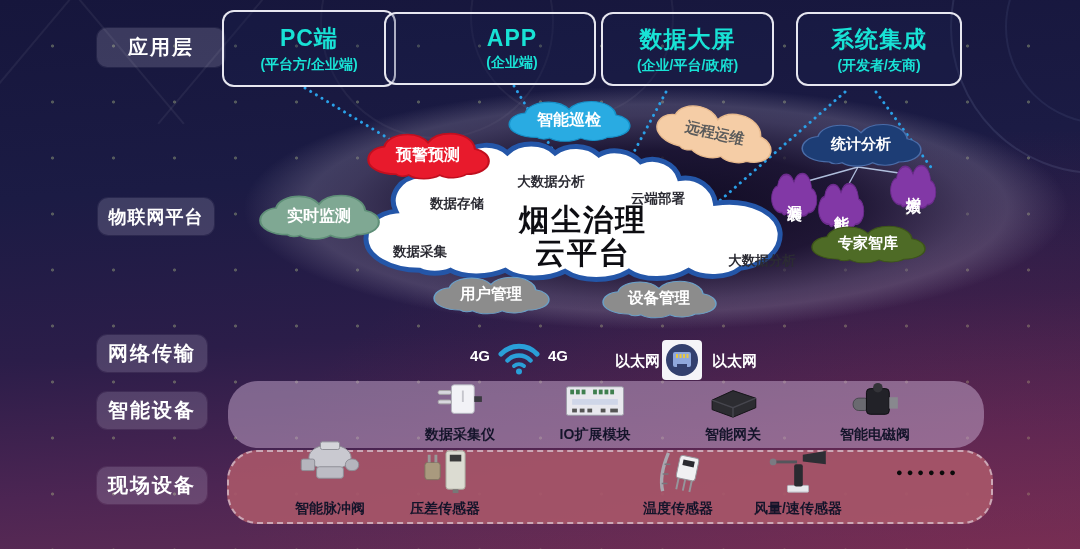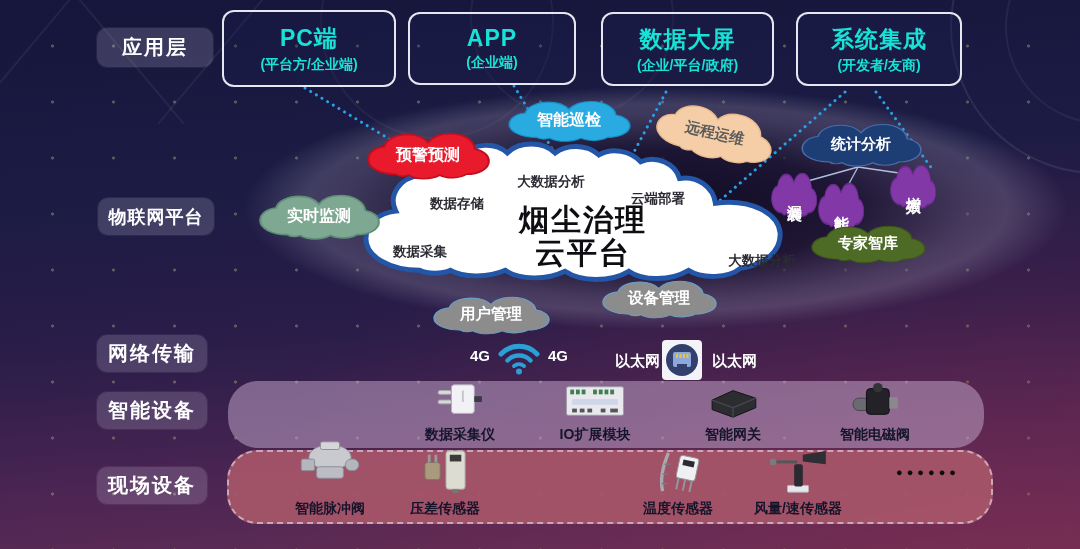--- a/index.html
+++ b/index.html
@@ -32,35 +32,35 @@
   }
 
   .overlay{position:absolute;left:0;top:0;width:1080px;height:549px;}
 
   .pill{
     position:absolute;display:flex;align-items:center;justify-content:center;
     background:rgba(228,224,242,0.18);border-radius:10px;color:#fff;
     font-weight:bold;font-size:20px;letter-spacing:2px;
     box-shadow:0 0 0 1px rgba(255,255,255,0.06);
   }
-  .pill-app{left:97px;top:28px;width:116px;height:39px;}
+  .pill-app{left:97px;top:28px;width:128px;height:39px;}
   .pill-platform{left:98px;top:198px;width:116px;height:37px;font-size:18px;letter-spacing:1px;}
   .pill-network{left:97px;top:335px;width:110px;height:37px;}
   .pill-smart{left:97px;top:392px;width:110px;height:37px;}
   .pill-field{left:97px;top:467px;width:110px;height:37px;}
 
   .appbox{
     position:absolute;display:flex;flex-direction:column;align-items:center;justify-content:center;
     border:2.5px solid rgba(242,242,250,0.95);border-radius:12px;
     background:rgba(25,32,80,0.28);color:#18e2d5;text-align:center;gap:2px;
   }
   .appbox .t{font-size:23px;font-weight:800;letter-spacing:1px;}
   .appbox .s{font-size:14px;font-weight:700;}
   .box0{left:222px;top:10px;width:170px;height:73px;}
-  .box1{left:408px;top:12px;width:164px;height:69px;}
+  .box1{left:384px;top:12px;width:164px;height:69px;padding-left:44px;}
   .box2{left:601px;top:12px;width:169px;height:70px;}
   .box3{left:796px;top:12px;width:162px;height:70px;}
 
   .cloud{position:absolute;}
   .cloud svg{position:absolute;left:0;top:0;width:100%;height:100%;overflow:visible;}
   .cloud span{
     position:absolute;left:0;top:0;right:0;bottom:6px;
     display:flex;align-items:center;justify-content:center;
     color:#fff;font-weight:bold;font-size:15px;white-space:nowrap;
   }
@@ -78,21 +78,21 @@
   .c-remote span{color:#5c5c5c;}
   .c-stats{left:798px;top:123px;width:126px;height:48px;}
   .c-stats use{fill:#1d3d75;stroke:#4a6ca8;stroke-width:1.5;}
   .c-leak{left:770px;top:172px;width:48px;height:50px;}
   .c-energy{left:817px;top:182px;width:48px;height:52px;}
   .c-gain{left:889px;top:164px;width:48px;height:50px;}
   .c-leak use,.c-energy use,.c-gain use{fill:#8238a6;stroke:#6b2b8c;stroke-width:2;}
   .cloud-v span{writing-mode:vertical-rl;letter-spacing:2px;bottom:4px;}
   .c-expert{left:808px;top:225px;width:120px;height:42px;}
   .c-expert use{fill:#4e6b26;stroke:#3d5519;stroke-width:1.5;}
-  .c-user{left:430px;top:296px;width:122px;height:42px;}
+  .c-user{left:430px;top:276px;width:122px;height:42px;}
   .c-devmgmt{left:599px;top:280px;width:120px;height:42px;}
   .c-user use,.c-devmgmt use{fill:#8c8c8c;stroke:#6aa0c8;stroke-width:1.5;}
   .c-user span,.c-devmgmt span{font-size:15.5px;}
 
   .maincloud{position:absolute;left:350px;top:146px;width:458px;height:148px;}
   .maincloud svg{width:100%;height:100%;overflow:visible;}
   .main-title{
     position:absolute;left:483px;top:203px;width:200px;text-align:center;
     font-size:30px;font-weight:900;color:#0d0d12;line-height:33px;letter-spacing:2px;
   }

